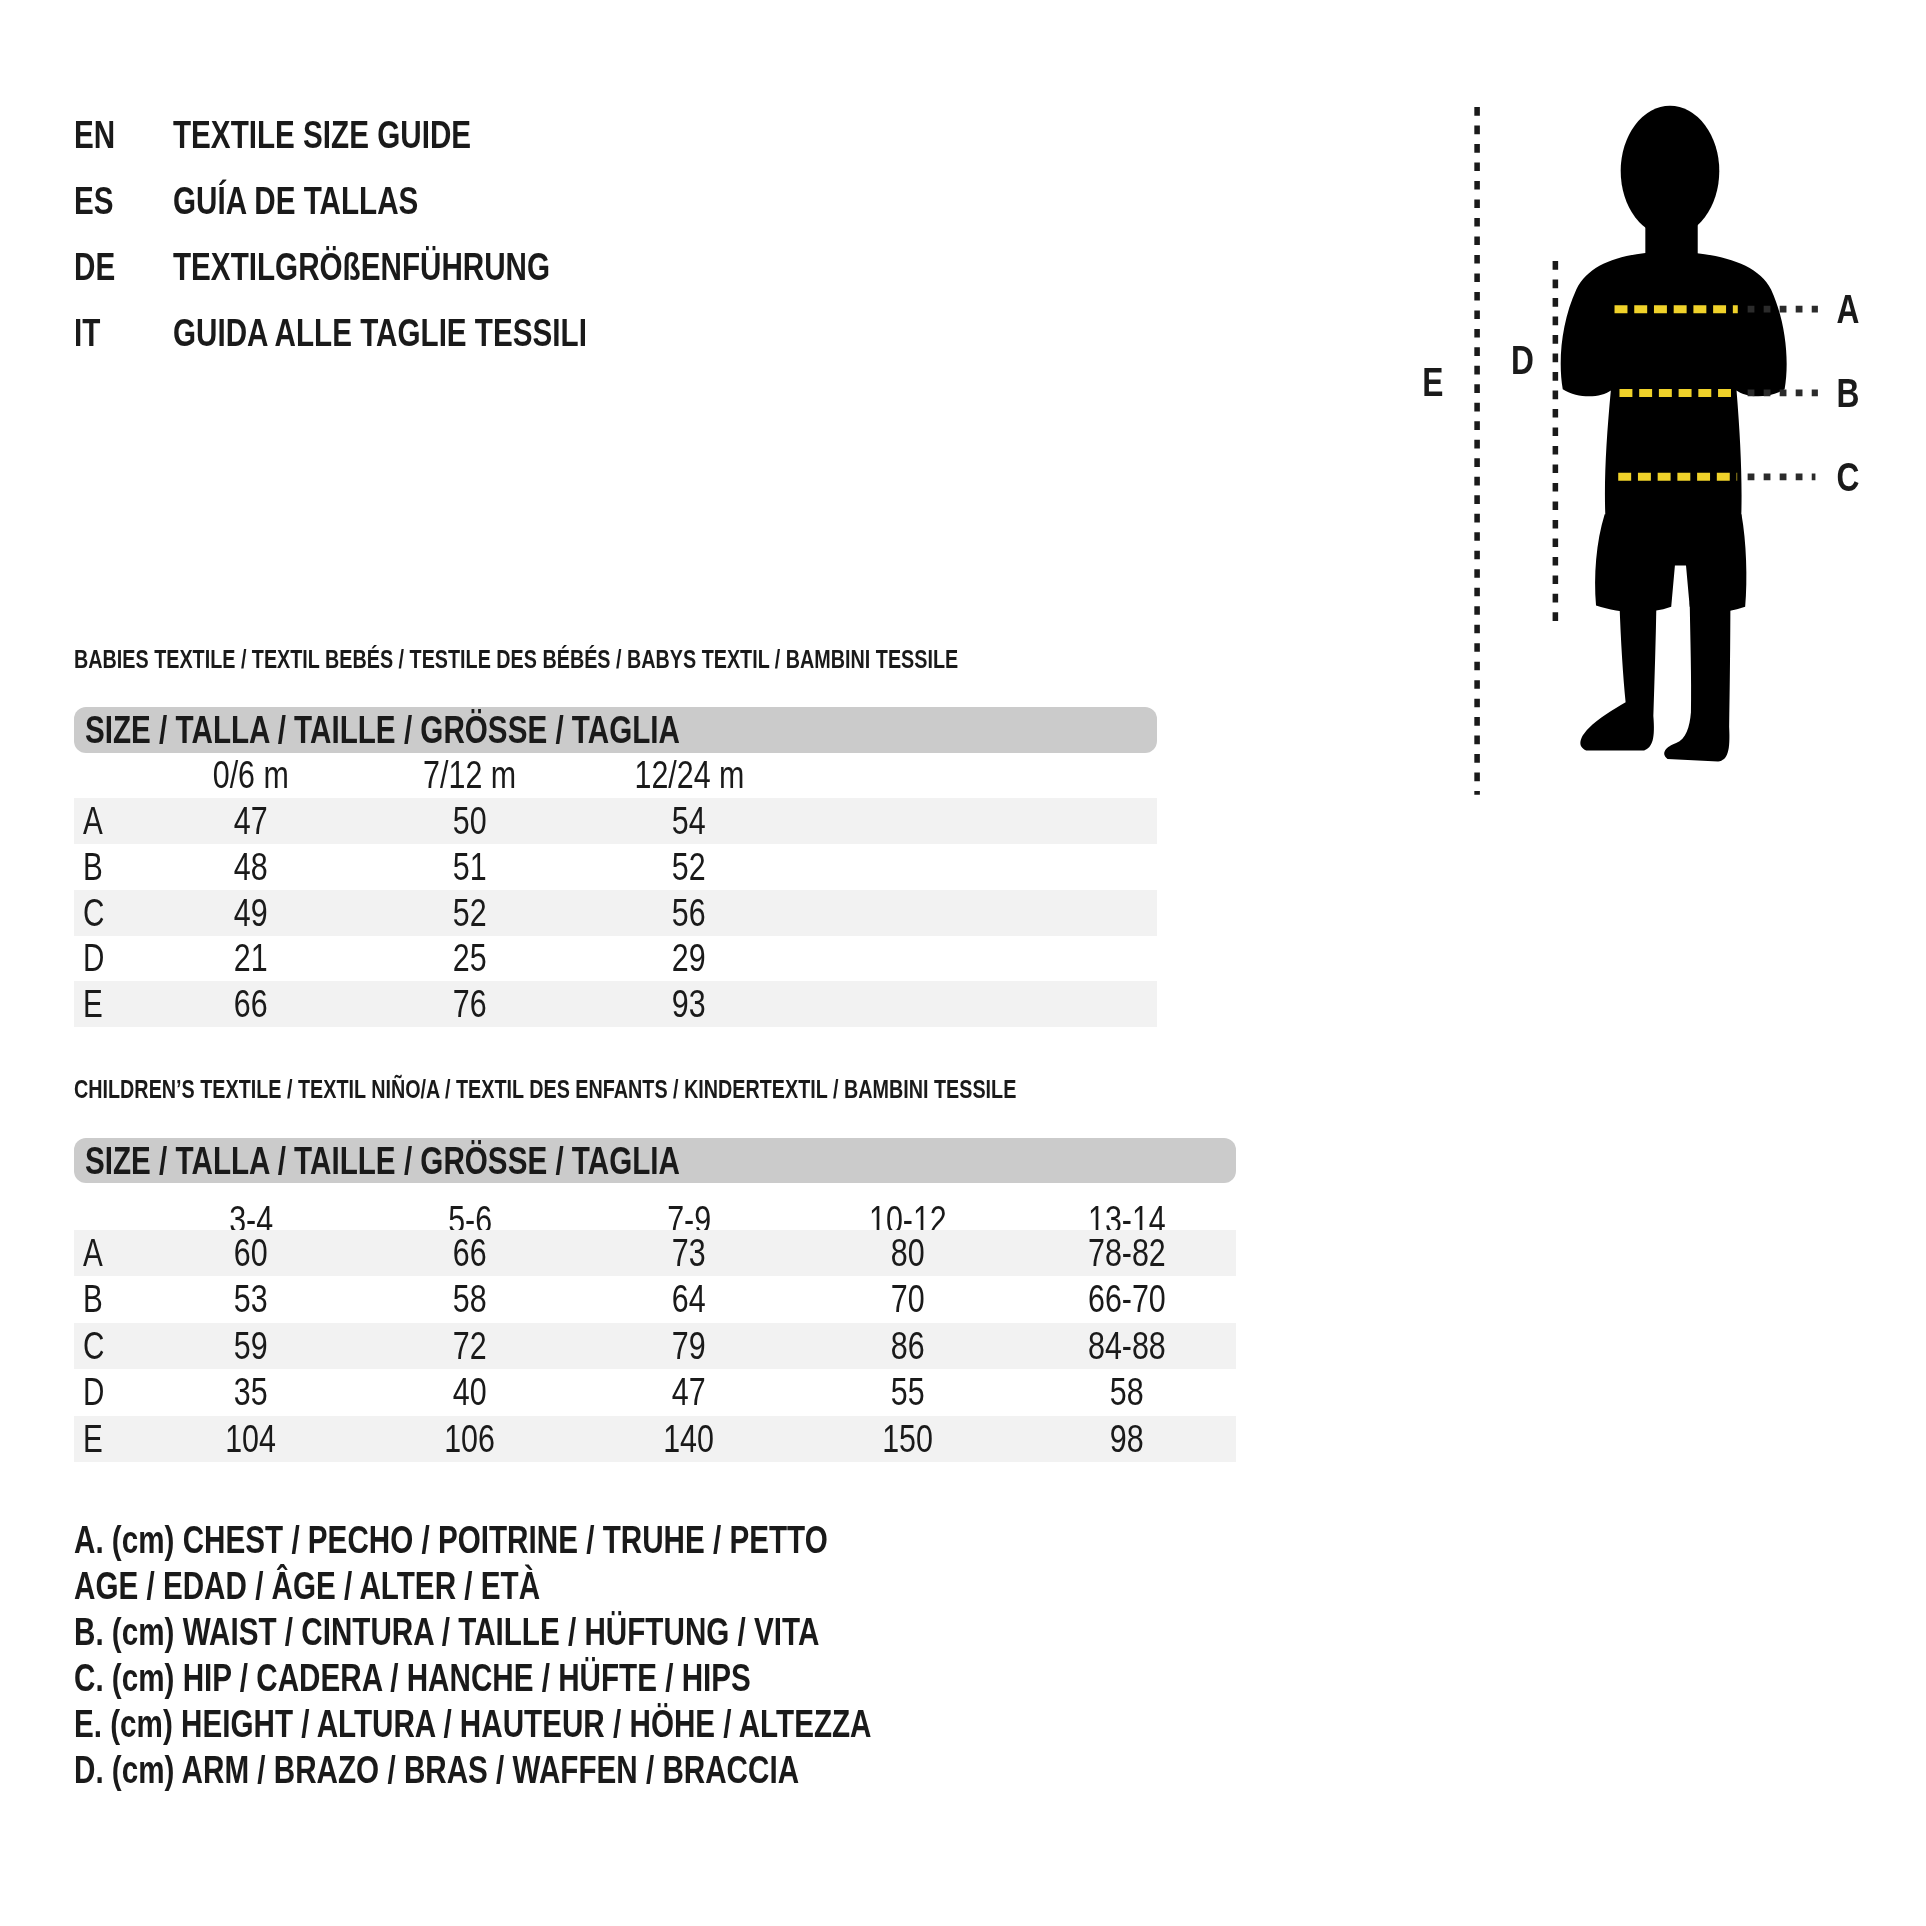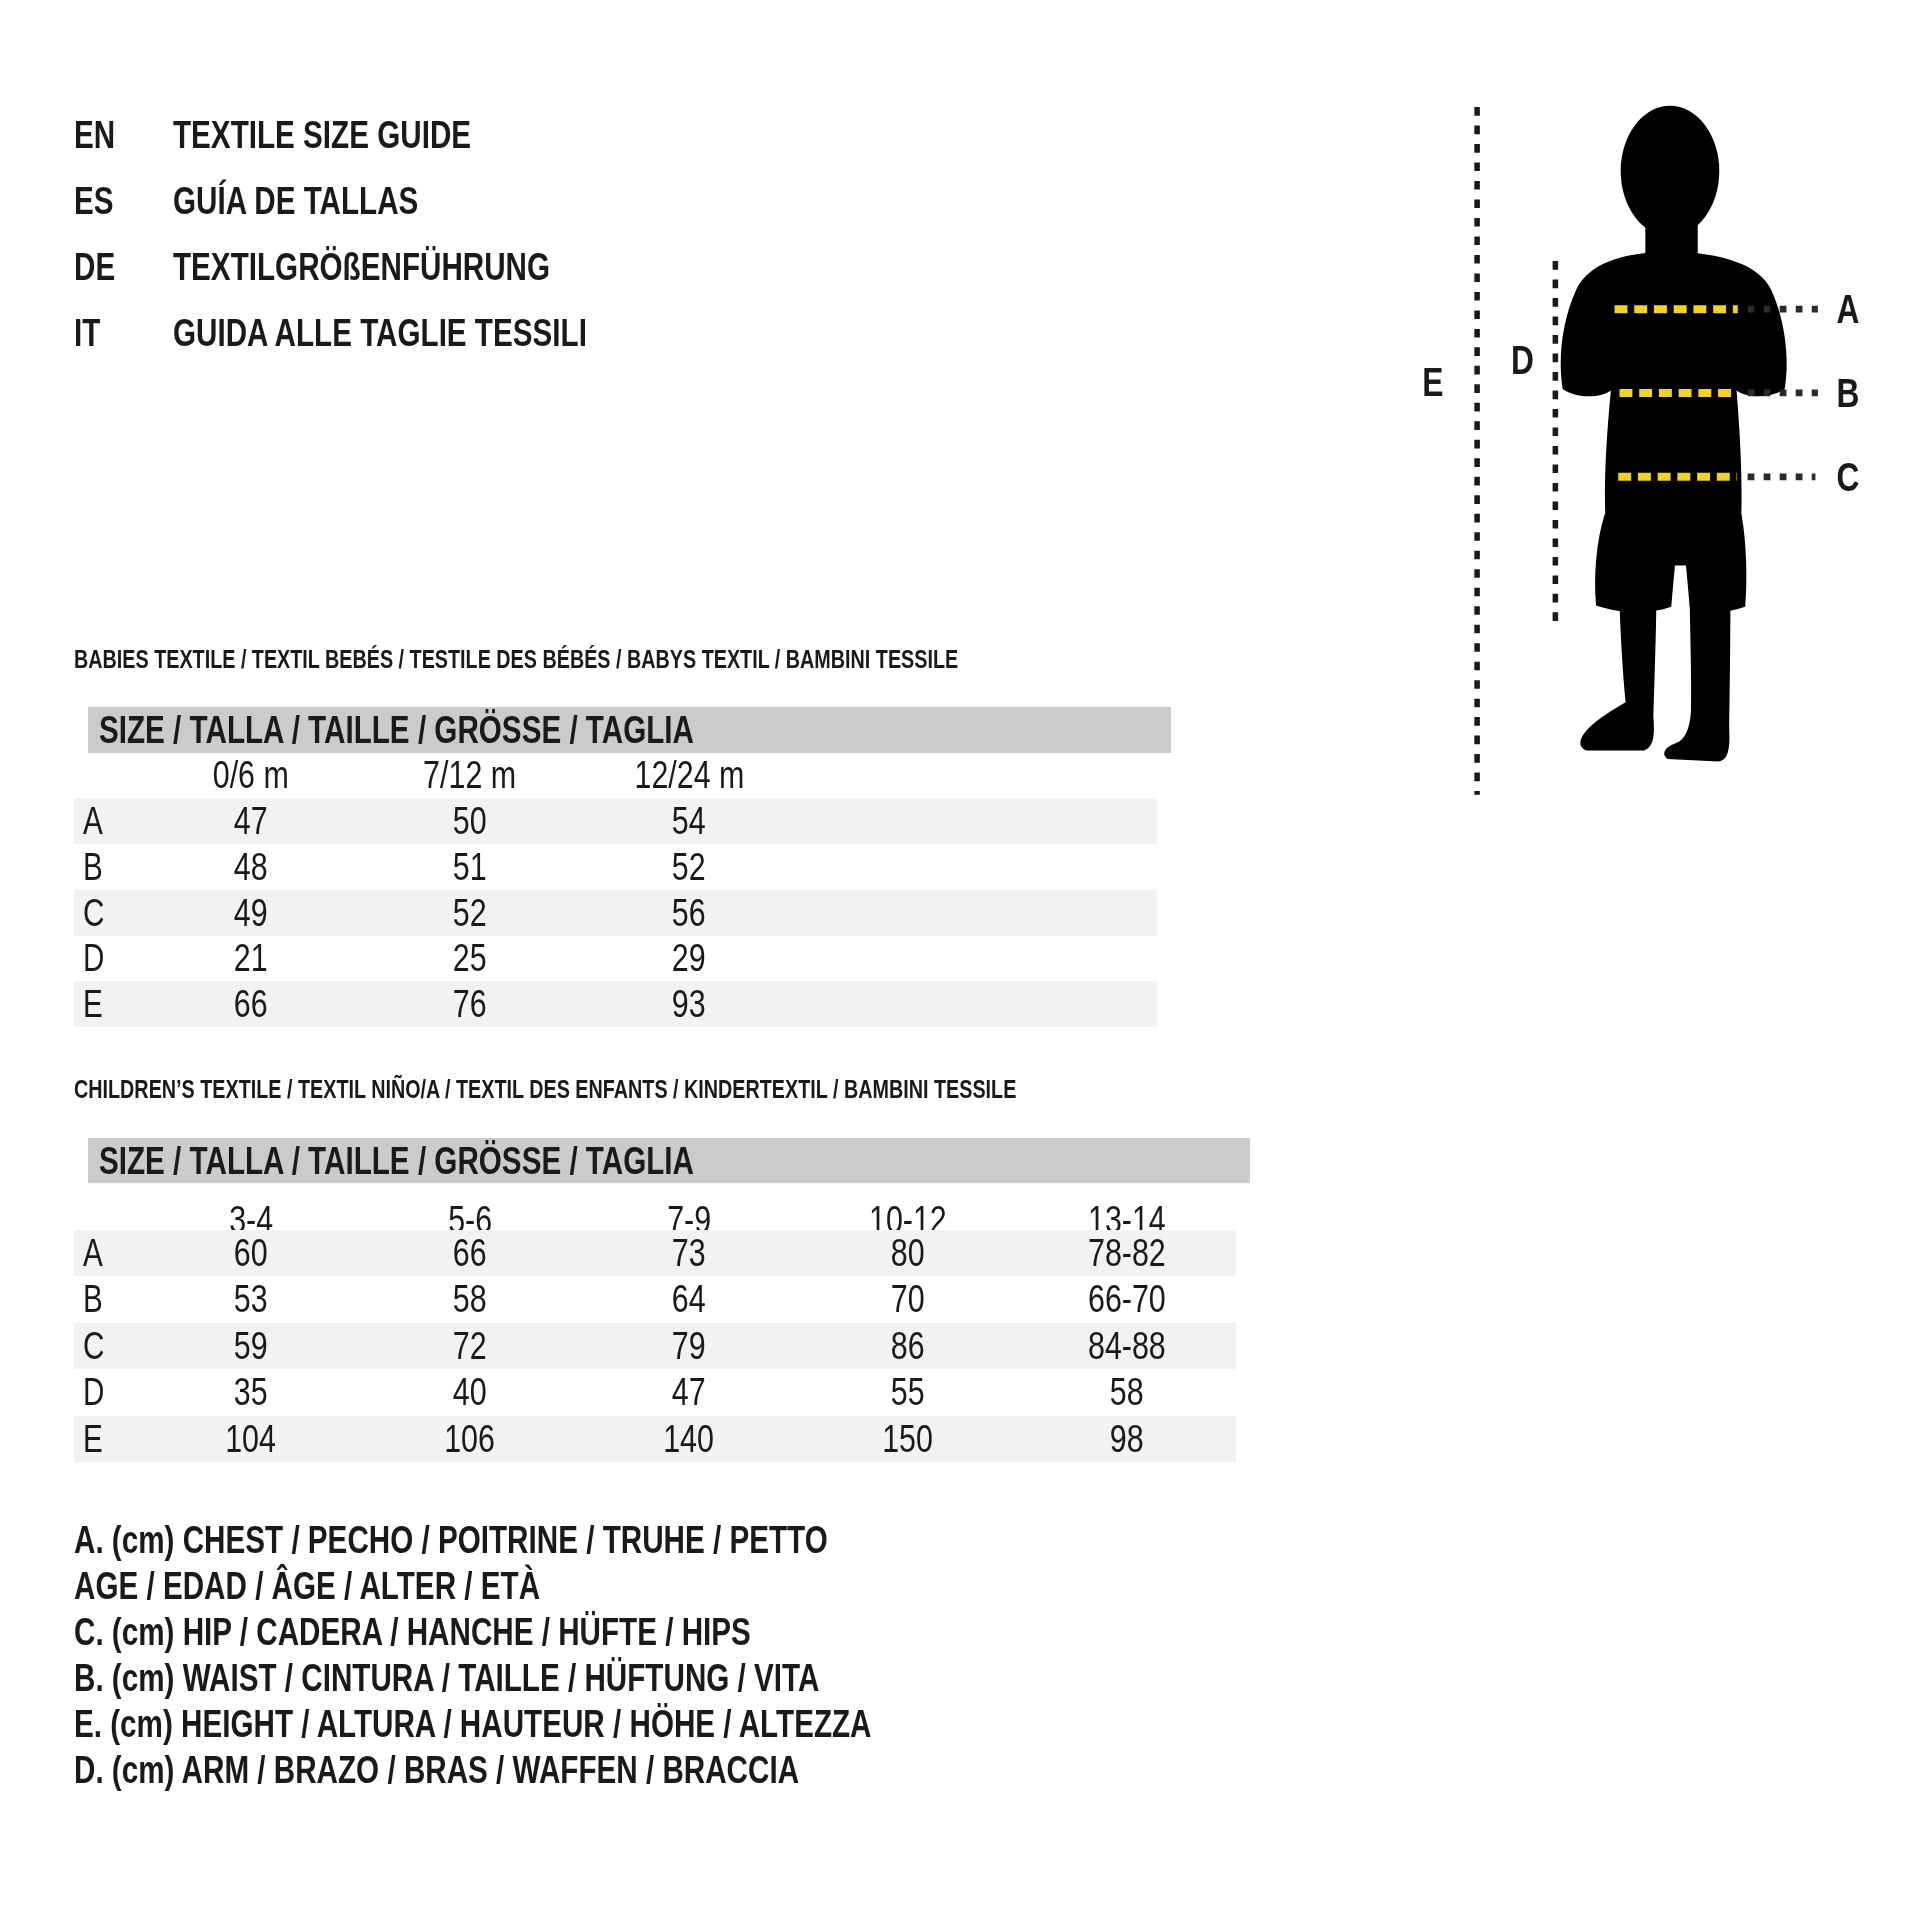--- a/index.html
+++ b/index.html
@@ -14,21 +14,21 @@
   .cx{display:inline-block;transform:scaleX(0.76);transform-origin:0 50%;white-space:nowrap;}
   .cxc{display:inline-block;transform:scaleX(0.78);transform-origin:50% 50%;white-space:nowrap;}
   
   .lang-block{left:74px;top:102px;font-size:39px;font-weight:bold;}
   .lang-row{display:flex;height:66px;line-height:66px;align-items:flex-start;}
   .lang-code{width:99px;flex:0 0 99px;}
   .lang-label{flex:1 1 auto;}
   
   .size-section{left:74px;}
   .tbl-title{position:absolute;left:0;top:0;font-size:26px;font-weight:bold;line-height:39px;white-space:nowrap;}
-  .band{position:absolute;left:14px;background:var(--band);font-size:39px;font-weight:bold;}
+  .band{position:absolute;left:0;background:var(--band);font-size:39px;font-weight:bold;border-radius:12px;}
   .band-inner{display:flex;align-items:center;height:100%;padding-left:11px;}
   .trow{position:absolute;left:0;display:flex;font-size:39px;font-weight:normal;}
   .trow.striped{background:var(--stripe);}
   .tlabel{flex:0 0 59px;display:flex;align-items:center;padding-left:8.6px;}
   .tcell{display:flex;align-items:center;justify-content:center;text-align:center;}
   .babies .tcell{width:219px;}
   .children .tcell{width:221px;}
   
   .legend-block{left:74px;top:1517px;font-size:39px;font-weight:bold;}
   .legend-line{height:46px;line-height:46px;white-space:nowrap;}
@@ -342,18 +342,18 @@
       </div>
     <div class="tcell">
         <span class="cxc">98</span>
       </div>
   </div>
 </div>
 
 <div class="abs legend-block">
   <div class="legend-line"><span class="cx">A. (cm) CHEST / PECHO / POITRINE / TRUHE / PETTO</span></div>
   <div class="legend-line"><span class="cx">AGE / EDAD / ÂGE / ALTER / ETÀ</span></div>
+  <div class="legend-line"><span class="cx">B. (cm) WAIST / CINTURA / TAILLE / HÜFTUNG / VITA</span></div>
   <div class="legend-line"><span class="cx">C. (cm) HIP / CADERA / HANCHE / HÜFTE / HIPS</span></div>
-  <div class="legend-line"><span class="cx">B. (cm) WAIST / CINTURA / TAILLE / HÜFTUNG / VITA</span></div>
   <div class="legend-line"><span class="cx">E. (cm) HEIGHT / ALTURA / HAUTEUR / HÖHE / ALTEZZA</span></div>
   <div class="legend-line"><span class="cx">D. (cm) ARM / BRAZO / BRAS / WAFFEN / BRACCIA</span></div>
 </div>
 
 
 </body></html>

